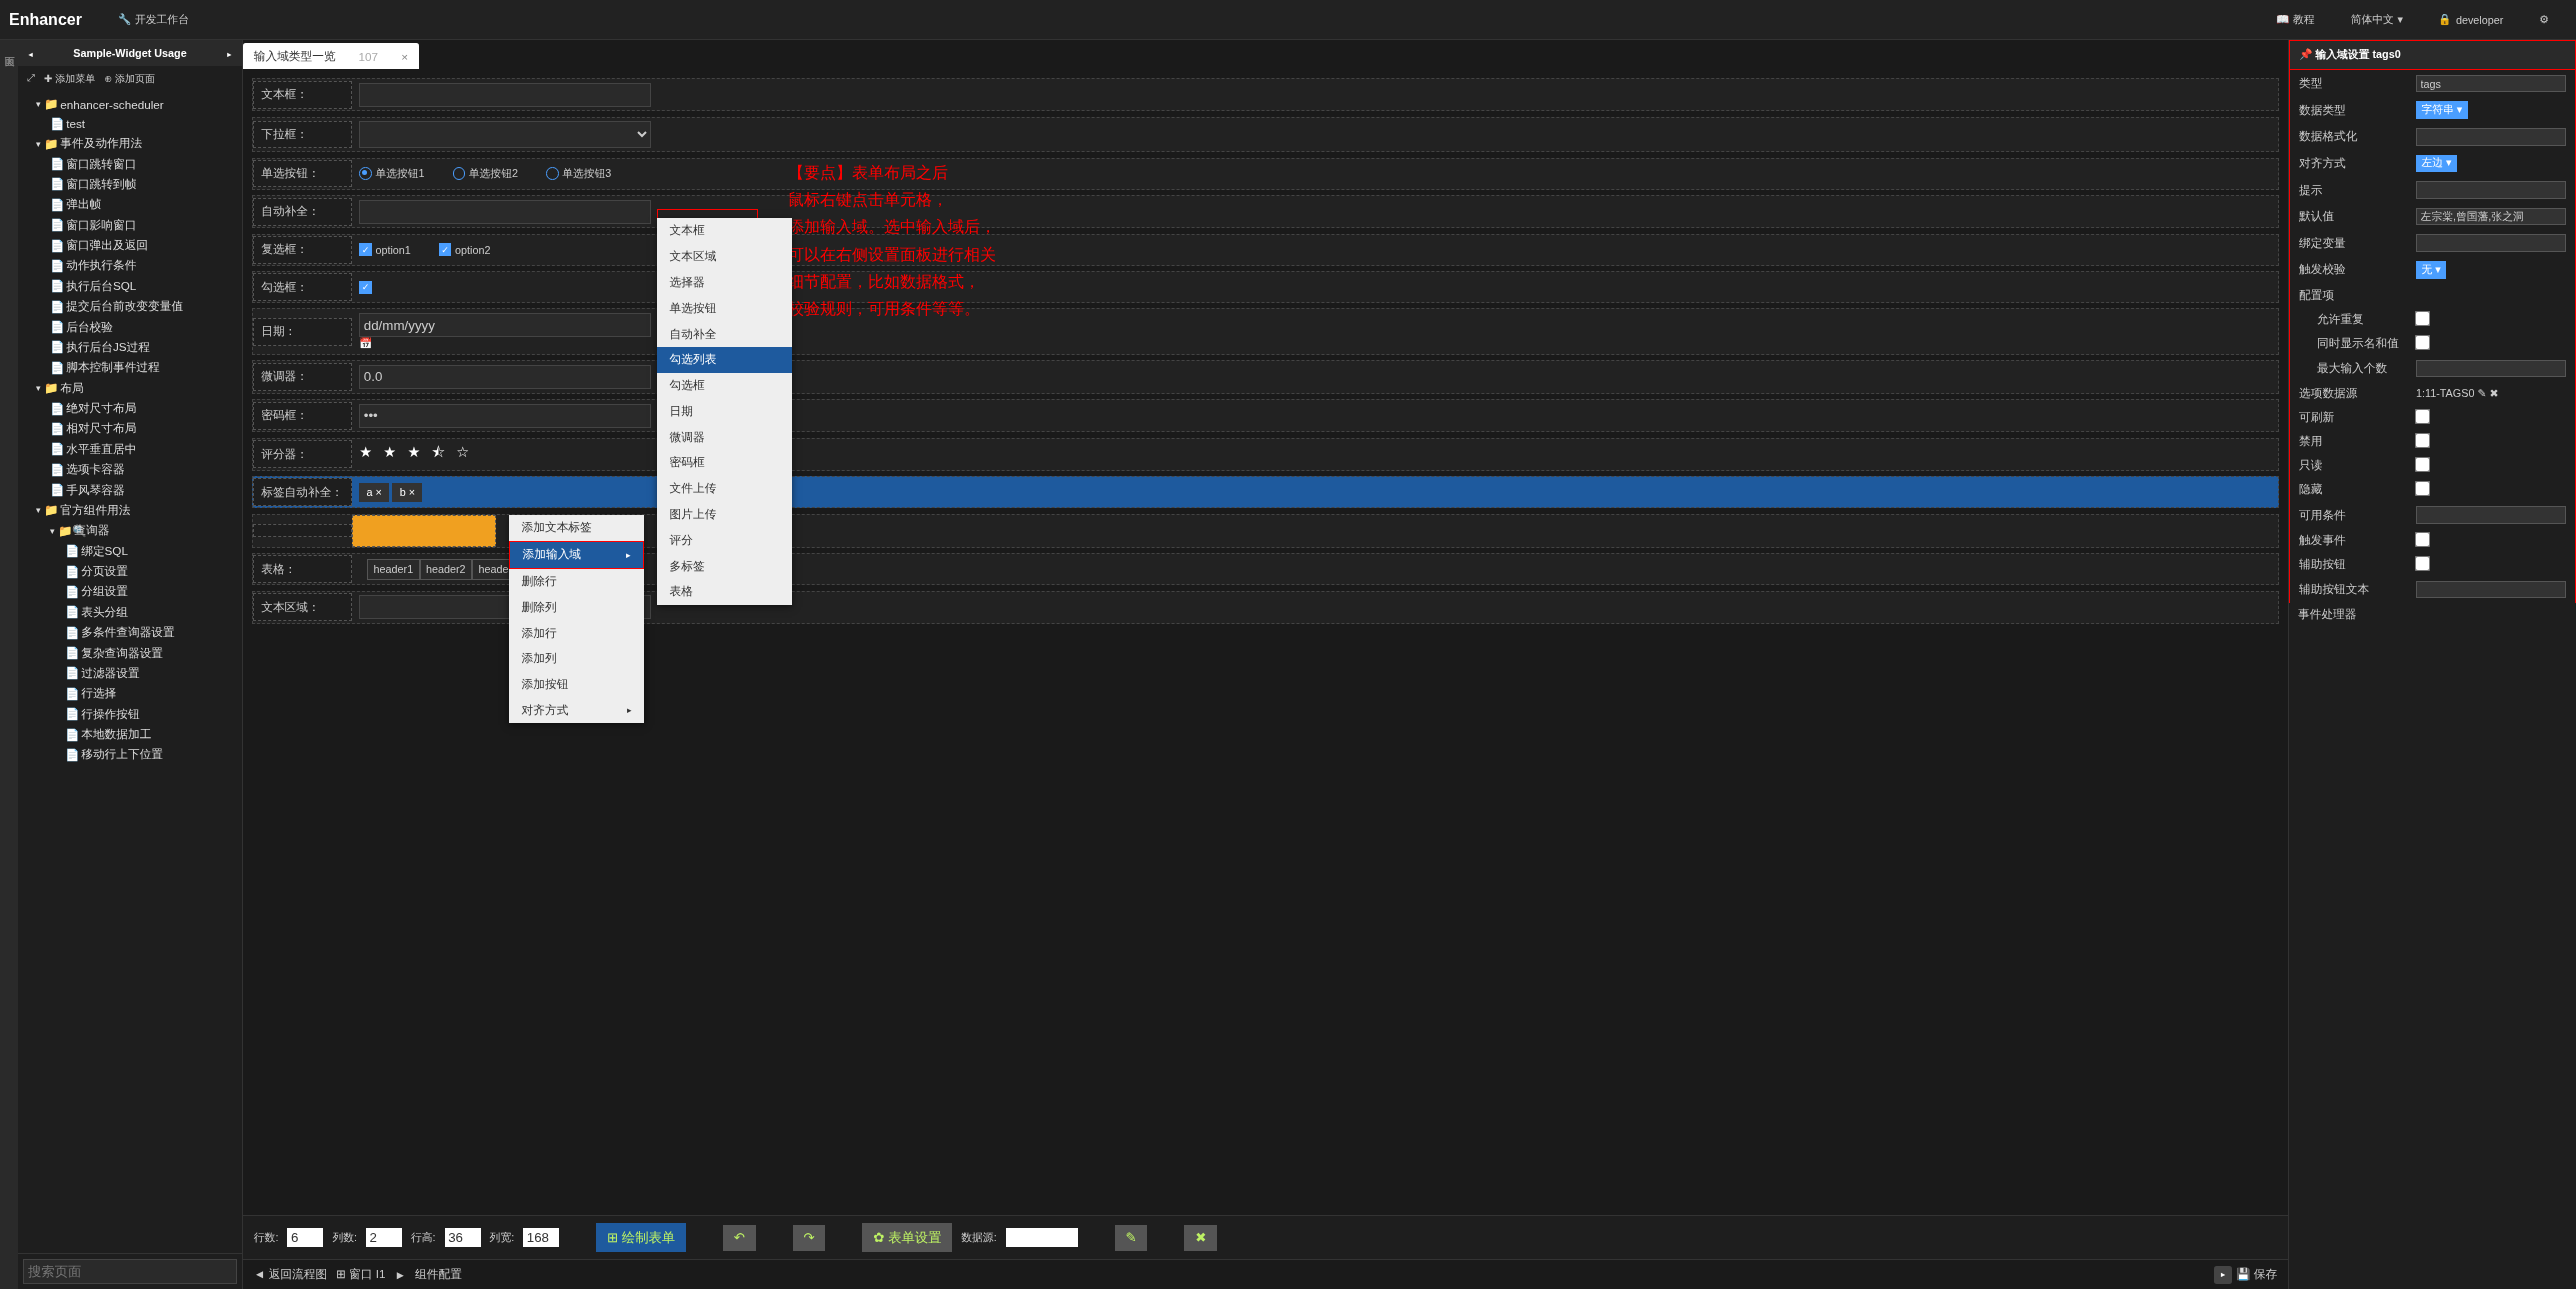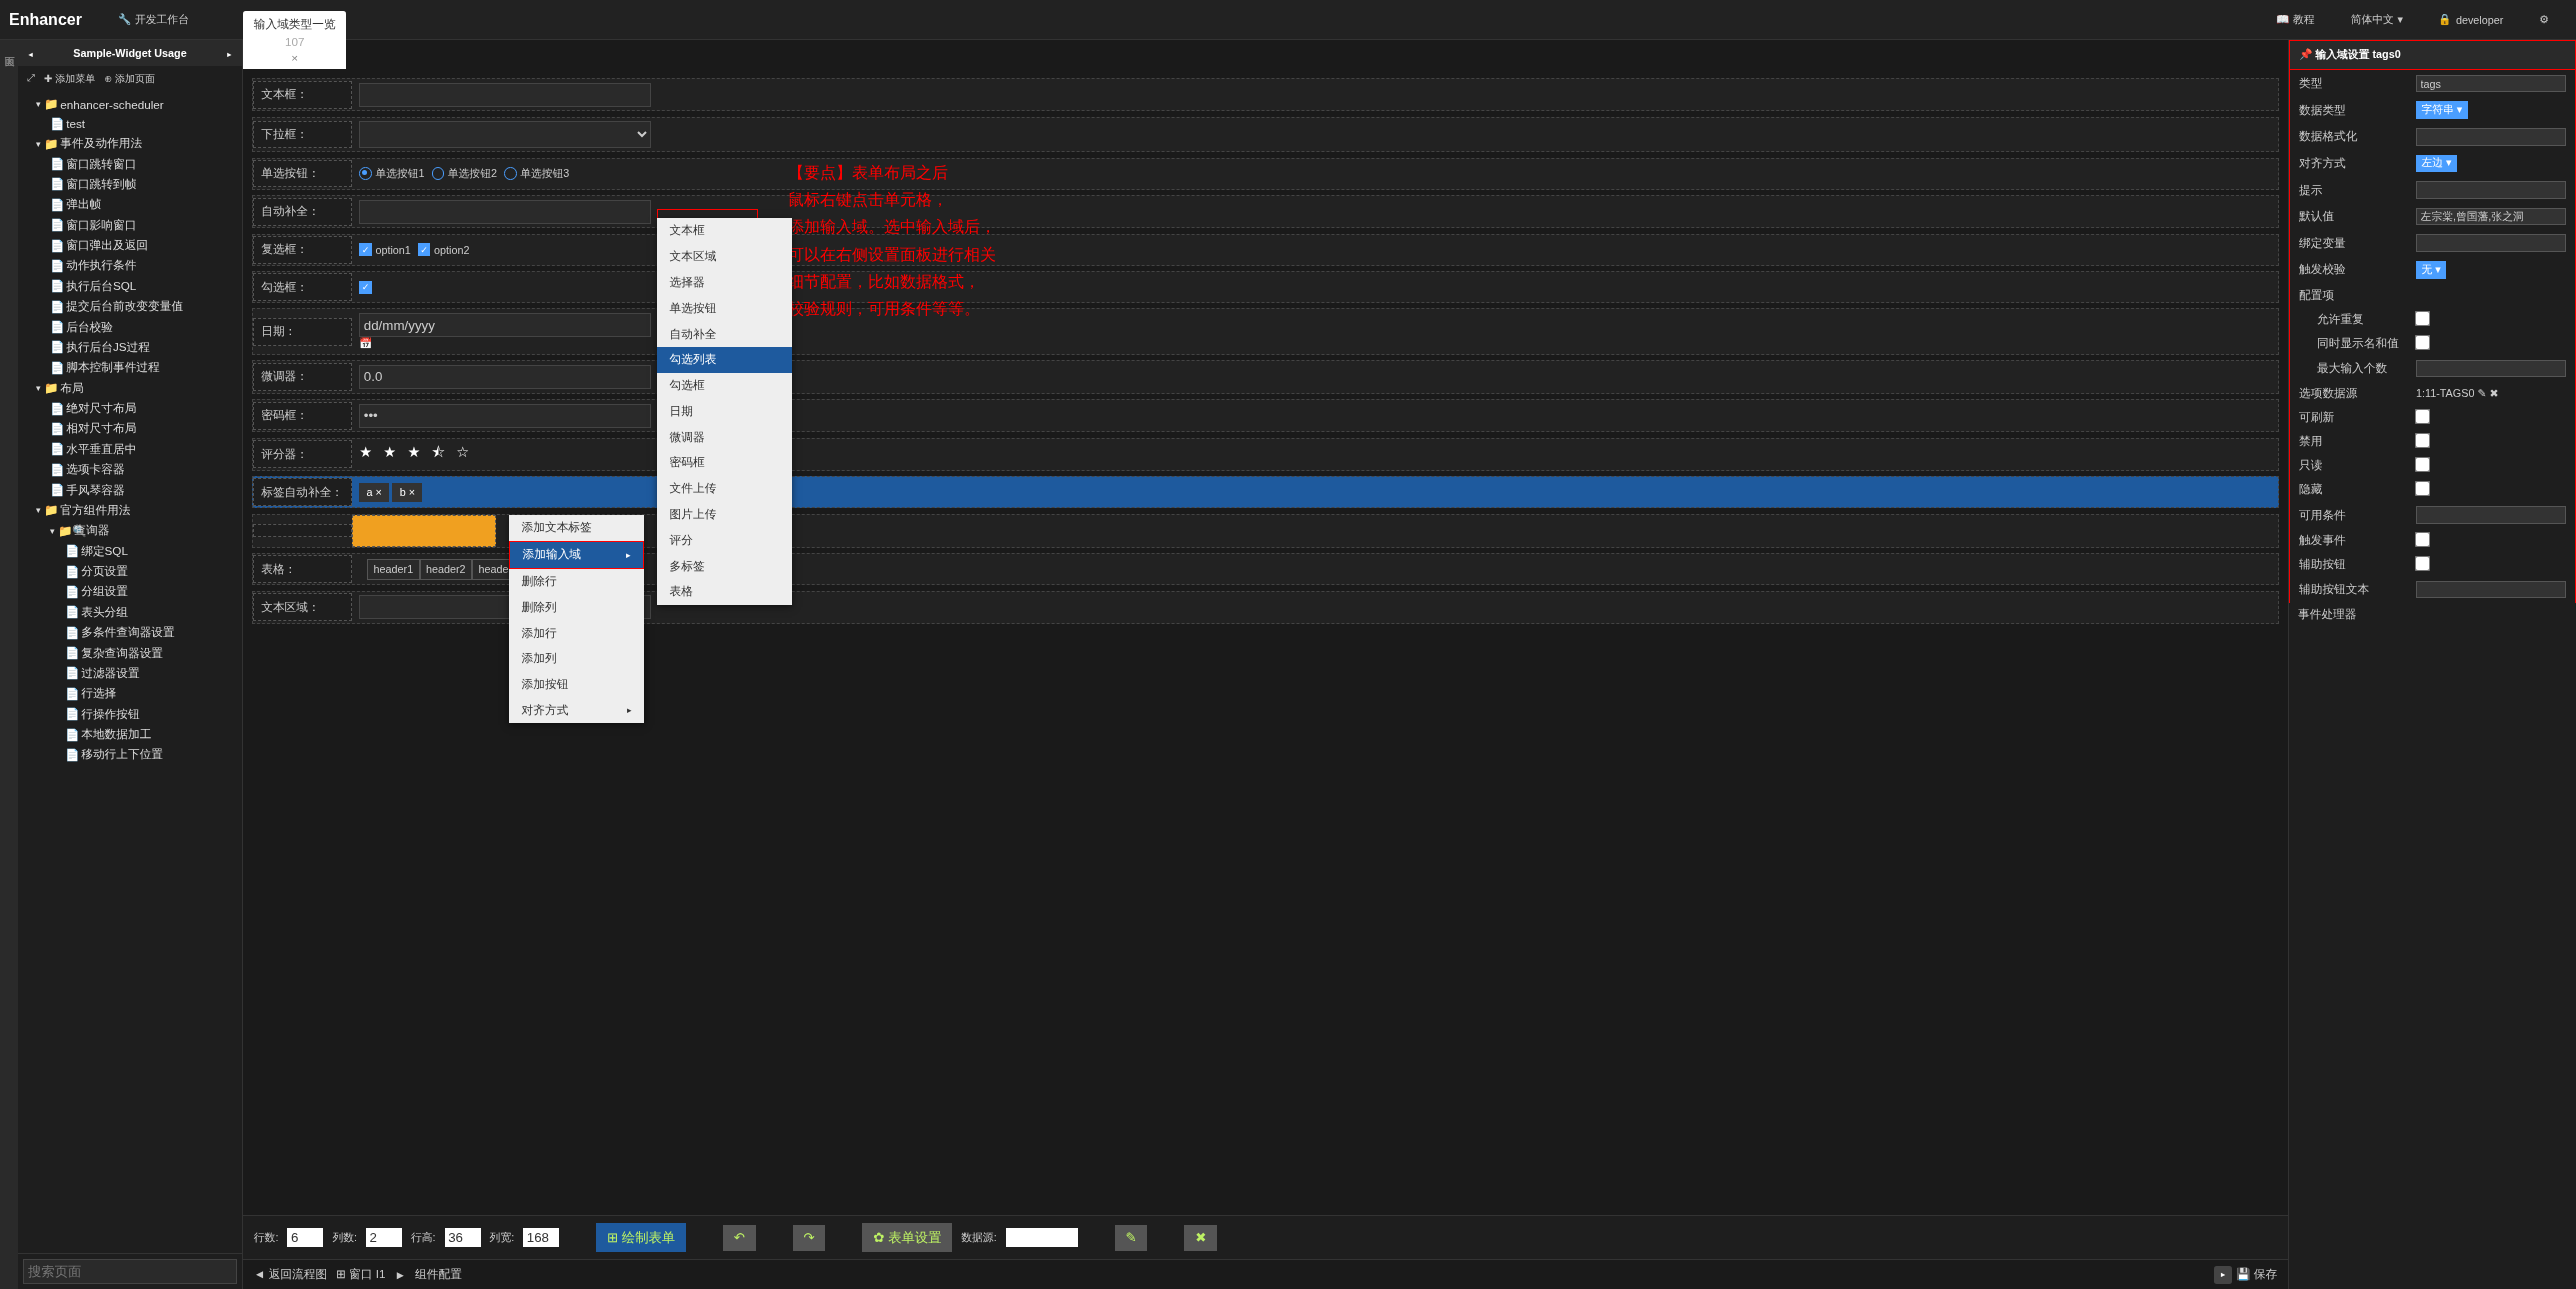--- a/index.html
+++ b/index.html
@@ -3,21 +3,21 @@
 <meta charset="utf-8">
 <style>
 * { margin: 0; padding: 0; box-sizing: border-box; font-family: Arial, sans-serif; }
 body { background: #1a1a1a; color: #ccc; font-size: 10.8px; overflow: hidden; }
 .topbar { height: 40px; background: #222; display: flex; align-items: center; padding: 0 9px; border-bottom: 0.9px solid #333; }
 .logo { color: #888; font-size: 16px; font-weight: bold; margin-right: 36px; }
 .logo span { color: #fff; }
 .topbar-item { color: #ccc; margin-right: 18px; cursor: pointer; display: flex; align-items: center; gap: 3.6px; }
 .topbar-right { margin-left: auto; display: flex; align-items: center; gap: 18px; }
 .tab-bar { height: 29px; background: #1a1a1a; display: flex; align-items: flex-end; padding-left: 243px; }
-.tab { background: #fff; color: #333; padding: 5.4px 10.8px; border-radius: 2.7px 2.7px 0 0; display: flex; align-items: center; gap: 3px; font-size: 11.7px; flex-direction: column; }
+.tab { background: #fff; color: #333; padding: 5.4px 10.8px; border-radius: 2.7px 2.7px 0 0; display: flex; align-items: center; gap: 23px; font-size: 11.7px; }
 .tab-count { color: #aaa; }
 .tab-close { color: #888; cursor: pointer; }
 .main { display: flex; height: calc(100vh - 40px); position: relative; }
 .left-rail { width: 18px; background: #2a2a2a; display: flex; flex-direction: column; font-size: 10px; writing-mode: vertical-rl; padding: 9px 1.8px; gap: 18px; color: #888; }
 .left-rail div { cursor: pointer; }
 .sidebar { width: 225px; background: #1e1e1e; border-right: 0.9px solid #333; display: flex; flex-direction: column; overflow: hidden; }
 .sidebar-header { padding: 7.2px 9px; display: flex; align-items: center; justify-content: space-between; background: #2a2a2a; }
 .sidebar-title { font-weight: bold; color: #fff; }
 .sidebar-actions { padding: 5.4px 9px; display: flex; gap: 9px; font-size: 10px; color: #ccc; }
 .sidebar-actions span { cursor: pointer; }
@@ -30,21 +30,21 @@
 .folder-icon { color: #4a9eff; }
 .file-icon { color: #888; }
 .search-box { padding: 5.4px; border-top: 0.9px solid #333; }
 .search-box input { width: 100%; background: #2a2a2a; border: 0.9px solid #444; color: #ccc; padding: 3.6px; }
 .center { flex: 1; display: flex; flex-direction: column; background: #1a1a1a; position: relative; padding-top: 29px; }
 .form-canvas { flex: 1; padding: 9px; overflow: auto; position: relative; }
 .form-row { display: flex; align-items: center; margin-bottom: 5.4px; border: 0.9px dashed #444; background: #222; min-height: 32px; }
 .form-label { width: 99px; padding: 5.4px 7.2px; border: 0.9px dashed #555; background: #1e1e1e; text-align: left; font-size: 11.7px; }
 .form-field { flex: 1; padding: 3.6px 7.2px; max-width: 306px; }
 .form-field input[type="text"], .form-field select { width: 100%; background: #2a2a2a; border: 0.9px solid #444; color: #ccc; padding: 3.6px; }
-.radio-group, .check-group { display: flex; gap: 7px; align-items: center; }
+.radio-group, .check-group { display: flex; gap: 28px; align-items: center; }
 .radio-item, .check-item { display: flex; align-items: center; gap: 3.6px; }
 .radio-dot { width: 12.6px; height: 12.6px; border-radius: 50%; border: 1.8px solid #4a9eff; display: inline-block; position: relative; }
 .radio-dot.checked::after { content: ''; width: 5.4px; height: 5.4px; background: #4a9eff; border-radius: 50%; position: absolute; top: 1.8px; left: 1.8px; }
 .check-box { width: 12.6px; height: 12.6px; background: #4a9eff; color: #fff; display: inline-flex; align-items: center; justify-content: center; font-size: 9px; }
 .stars { color: #fff; font-size: 14.4px; letter-spacing: 3.6px; }
 .tags-row { background: #1e5a9e !important; }
 .tag-chip { background: #333; padding: 3.6px 7.2px; margin-right: 3.6px; display: inline-block; color: #fff; }
 .selected-cell { background: #f0a020; width: 144px; height: 32px; border: 0.9px dashed #555; }
 .table-headers { display: flex; padding-left: 8px; }
 .table-headers div { border: 0.9px solid #555; padding: 3.6px 5.4px; background: #2a2a2a; font-size: 10.8px; }

